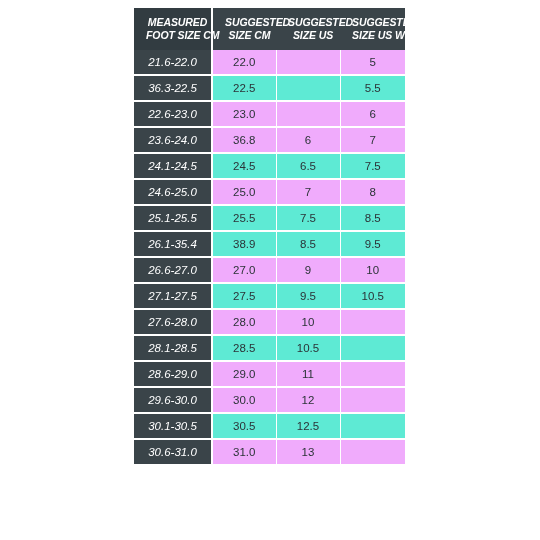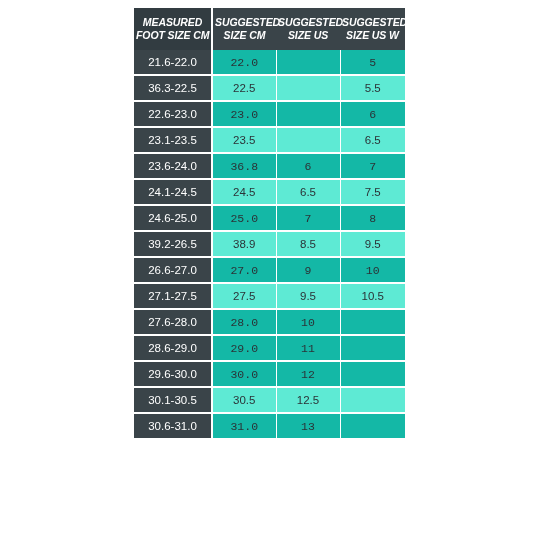--- a/index.html
+++ b/index.html
@@ -35,21 +35,21 @@
   
   thead th {
     background: #3a4449;
     color: #ffffff;
     font-style: italic;
     font-weight: bold;
     font-size: 10.5px;
     line-height: 12.5px;
     letter-spacing: -0.1px;
     text-align: center;
-    padding: 8px 2px 9px 2px;
+    padding: 8px 2px 9px 12px;
     vertical-align: middle;
     border: 0;
     white-space: nowrap;
   }
   thead th.hdr-first {
     background: #323c41;
     border-right: 2px solid #ffffff;
   }
   thead th.hdr-rest {
     background: #3a4449;
@@ -69,22 +69,23 @@
     color: #2b3337;
     border-bottom: 2px solid #ffffff;
     border-right: 1px solid #ffffff;
     white-space: nowrap;
   }
   tbody td.col-range {
     background: #3a4449;
     color: #ffffff;
     border-right: 2px solid #ffffff;
     font-size: 11.5px;
-  }
-  tbody tr.r-odd td.col-val  { background: #14b8a6; font-family: Liberation Mono, monospace; }
+    font-style: italic;
+  }
+  tbody tr.r-odd td.col-val  { background: #f0abfc; }
   tbody tr.r-even td.col-val { background: #5eead4; }
   tbody tr.r-odd td.col-range,
   tbody tr.r-even td.col-range { background: #3a4449; }
   tbody tr:last-child td { border-bottom: 0; }
   tbody td:last-child { border-right: 0; }
 </style>
 </head>
 <body>
 
 <div id="canvas">
@@ -127,46 +128,46 @@
           <td class="col-val">22.5</td>
           <td class="col-val"></td>
           <td class="col-val">5.5</td>
         </tr>
         <tr class="r-odd">
           <td class="col-range">22.6-23.0</td>
           <td class="col-val">23.0</td>
           <td class="col-val"></td>
           <td class="col-val">6</td>
         </tr>
-        <tr class="r-even">
-          <td class="col-range">23.1-23.5</td>
-          <td class="col-val">23.5</td>
-          <td class="col-val"></td>
-          <td class="col-val">6.5</td>
-        </tr>
         <tr class="r-odd">
           <td class="col-range">23.6-24.0</td>
           <td class="col-val">36.8</td>
           <td class="col-val">6</td>
           <td class="col-val">7</td>
         </tr>
         <tr class="r-even">
           <td class="col-range">24.1-24.5</td>
           <td class="col-val">24.5</td>
           <td class="col-val">6.5</td>
           <td class="col-val">7.5</td>
         </tr>
         <tr class="r-odd">
           <td class="col-range">24.6-25.0</td>
           <td class="col-val">25.0</td>
           <td class="col-val">7</td>
           <td class="col-val">8</td>
         </tr>
         <tr class="r-even">
-          <td class="col-range">39.2-26.5</td>
+          <td class="col-range">25.1-25.5</td>
+          <td class="col-val">25.5</td>
+          <td class="col-val">7.5</td>
+          <td class="col-val">8.5</td>
+        </tr>
+        <tr class="r-even">
+          <td class="col-range">26.1-35.4</td>
           <td class="col-val">38.9</td>
           <td class="col-val">8.5</td>
           <td class="col-val">9.5</td>
         </tr>
         <tr class="r-odd">
           <td class="col-range">26.6-27.0</td>
           <td class="col-val">27.0</td>
           <td class="col-val">9</td>
           <td class="col-val">10</td>
         </tr>
@@ -175,20 +176,26 @@
           <td class="col-val">27.5</td>
           <td class="col-val">9.5</td>
           <td class="col-val">10.5</td>
         </tr>
         <tr class="r-odd">
           <td class="col-range">27.6-28.0</td>
           <td class="col-val">28.0</td>
           <td class="col-val">10</td>
           <td class="col-val"></td>
         </tr>
+        <tr class="r-even">
+          <td class="col-range">28.1-28.5</td>
+          <td class="col-val">28.5</td>
+          <td class="col-val">10.5</td>
+          <td class="col-val"></td>
+        </tr>
         <tr class="r-odd">
           <td class="col-range">28.6-29.0</td>
           <td class="col-val">29.0</td>
           <td class="col-val">11</td>
           <td class="col-val"></td>
         </tr>
         <tr class="r-odd">
           <td class="col-range">29.6-30.0</td>
           <td class="col-val">30.0</td>
           <td class="col-val">12</td>

